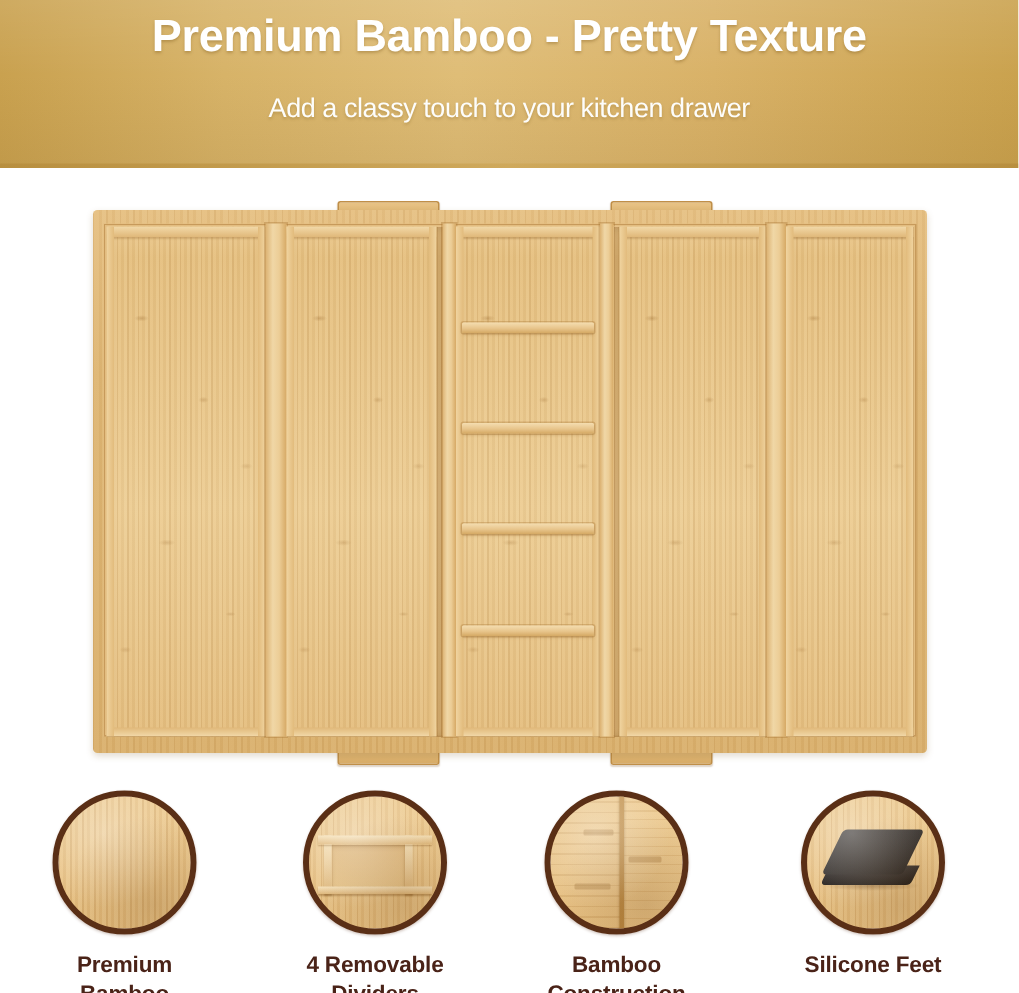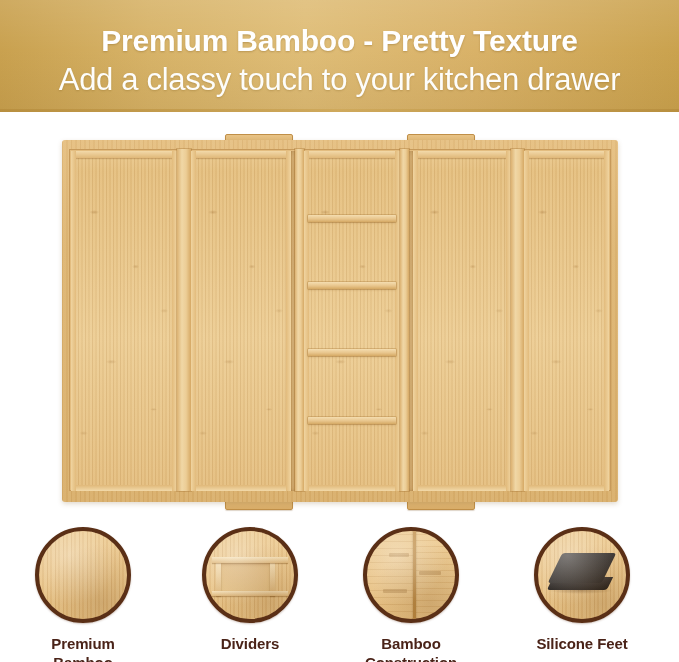--- a/index.html
+++ b/index.html
@@ -17,28 +17,28 @@
     background:
       linear-gradient(180deg, rgba(255,255,255,0.10) 0%, rgba(255,255,255,0.0) 45%, rgba(120,85,25,0.10) 100%),
       linear-gradient(90deg,#c9a14f 0%,#d7b368 22%,#dfbd77 45%,#d9b268 70%,#caa24e 100%);
     overflow:hidden;
   }
   .banner:after{
     content:"";position:absolute;left:0;bottom:0;width:100%;height:3px;
     background:linear-gradient(90deg,#b88f3f,#cfa95c,#b88f3f);
   }
   .banner-title{
-    position:absolute;left:0;top:24px;width:679px;text-align:center;
+    position:absolute;left:0;top:8px;width:679px;text-align:center;
     color:#ffffff;font-size:30px;font-weight:bold;letter-spacing:-0.2px;
     text-shadow:0 1px 2px rgba(120,85,25,.35);
     white-space:nowrap;
   }
   .banner-sub{
     position:absolute;left:0;top:62px;width:679px;text-align:center;
-    color:#fdfdfb;font-size:31px;font-weight:normal;letter-spacing:-0.3px;
+    color:#fdfdfb;font-size:18px;font-weight:normal;letter-spacing:-0.3px;
     text-shadow:0 1px 2px rgba(120,85,25,.28);
     white-space:nowrap;
   }
 
   
   .grain{
     position:absolute;inset:0;
     background-image:
       repeating-linear-gradient(90deg,
         rgba(150,100,40,0.13) 0px, rgba(150,100,40,0.13) 1px,
@@ -322,20 +322,21 @@
       <div class="circle">
         <div class="cgrain"></div>
         <div class="shelf-back"></div>
         <div class="shelf shelf-v1"></div>
         <div class="shelf shelf-v2"></div>
         <div class="shelf shelf-h1"></div>
         <div class="shelf shelf-h2"></div>
         <div class="cshade"></div>
       </div>
       <div class="feature-label">
+        <div>4 Removable</div>
         <div>Dividers</div>
       </div>
     </div>
 
     <div class="feature f3">
       <div class="circle">
         <div class="joint-left"></div>
         <div class="joint-right"></div>
         <div class="joint-edge"></div>
         <div class="joint-nick jn1"></div>

